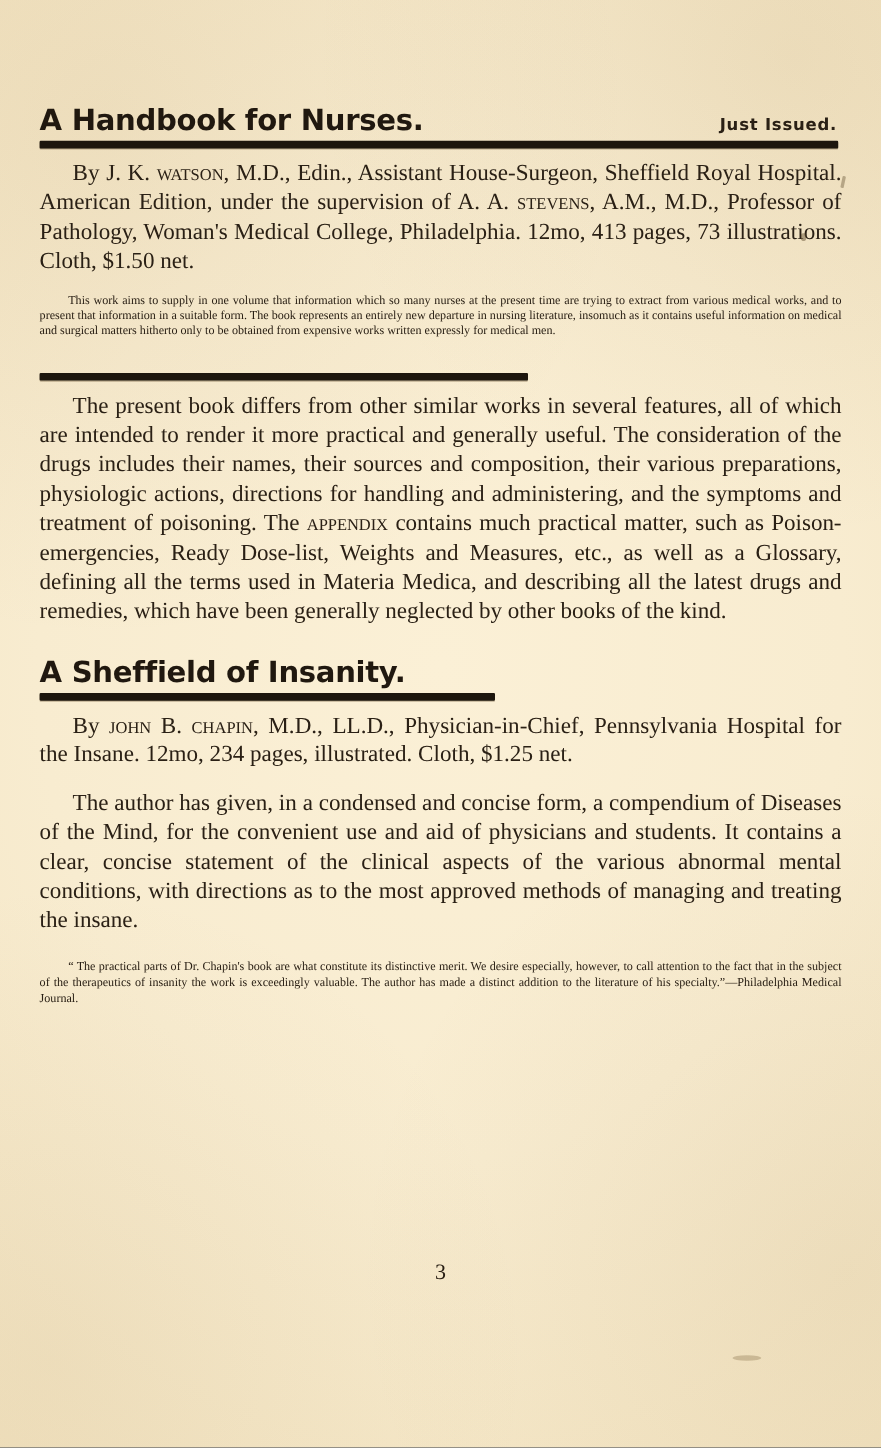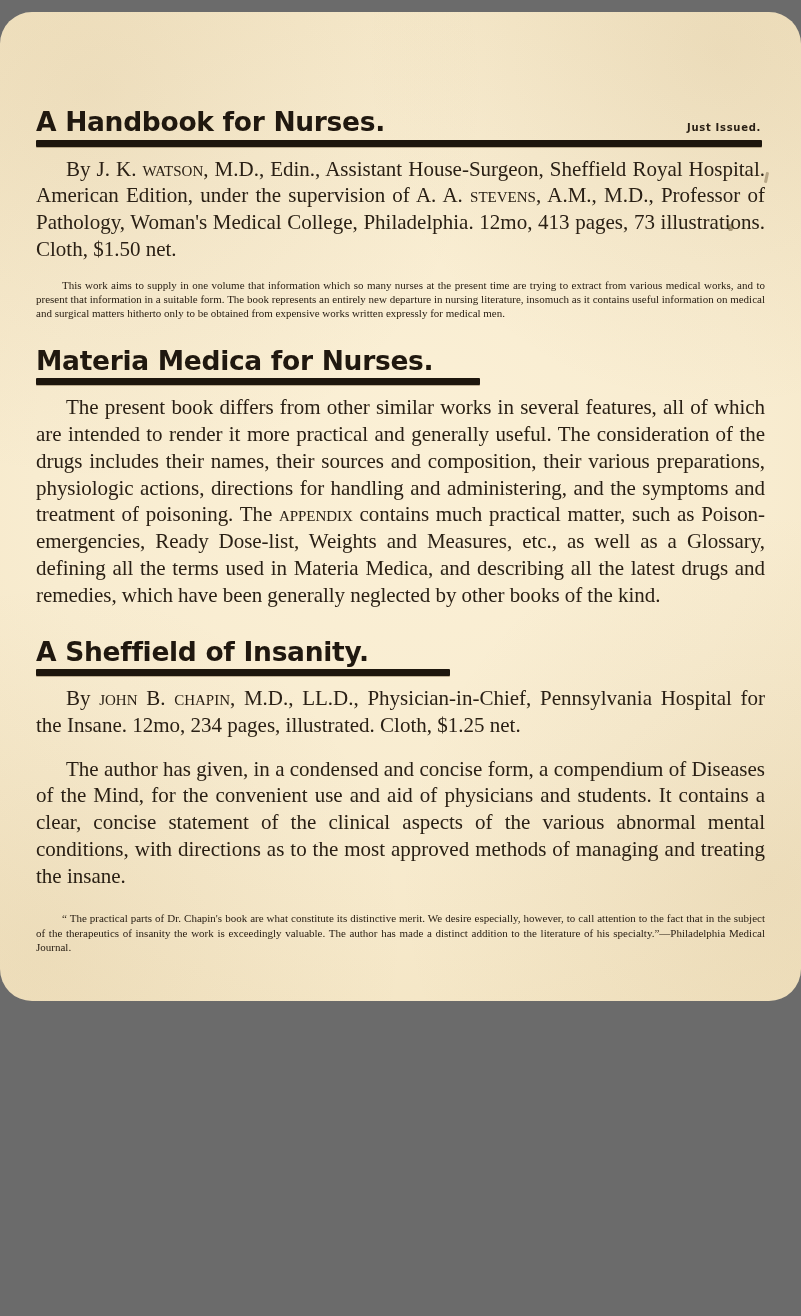--- a/index.html
+++ b/index.html
@@ -4,28 +4,27 @@
 <title>A Handbook for Nurses — Publisher Catalog Page</title>
 <style>
   html, body {
     margin: 0;
     padding: 0;
     background: #6b6b6b;
   }
   .page {
     position: relative;
     width: 801px;
-    height: 989px;
-    margin: 12px auto;
+    height: 1316px;
+    margin: 0 auto;
     overflow: hidden;
     background:
       radial-gradient(ellipse 120% 90% at 50% 46%, #fbf0d6 0%, #f8ecd0 38%, #f3e4c2 72%, #eeddb6 100%);
     font-family: "Liberation Serif", "DejaVu Serif", serif;
     color: #2a2015;
-    border-radius: 32px;
   }
   
   .page::before {
     content: "";
     position: absolute;
     inset: 0;
     pointer-events: none;
     background:
       radial-gradient(circle at 12% 8%, rgba(160,125,70,0.10) 0%, rgba(160,125,70,0) 34%),
       radial-gradient(circle at 90% 4%, rgba(150,115,60,0.10) 0%, rgba(150,115,60,0) 30%),
@@ -51,21 +50,21 @@
     white-space: nowrap;
   }
   .head-row {
     display: flex;
     align-items: baseline;
     justify-content: space-between;
   }
   .just-issued {
     font-family: "DejaVu Sans", "Liberation Sans", sans-serif;
     font-weight: bold;
-    font-size: 10px;
+    font-size: 15px;
     letter-spacing: 0.7px;
     color: #2a2015;
     padding-right: 4px;
     white-space: nowrap;
   }
   .rule {
     height: 7px;
     background: #1d160d;
     margin-top: 4px;
     margin-bottom: 9px;
@@ -142,21 +141,20 @@
 
       <p class="lead"><span>By </span><span>J. K. </span><span class="sc">Watson</span><span>, M.D., Edin., Assistant House-Surgeon, Sheffield Royal Hospital. American Edition, under the super­vision of A. A. </span><span class="sc">Stevens</span><span>, A.M., M.D., Professor of Pathology, Woman's Medical College, Philadelphia.  12mo, 413 pages, 73 illustrations.  Cloth, $1.50 net.</span></p>
 
       <div class="gap-a"></div>
       <p class="note">This work aims to supply in one volume that information which so many nurses at the present time are trying to extract from various medical works, and to present that information in a suitable form.  The book represents an entirely new departure in nursing literature, insomuch as it contains useful information on medical and surgical matters hitherto only to be obtained from expensive works written expressly for medical men.</p>
     </div>
 
     <div class="gap-c"></div>
 
     <div>
-      <div class="sect-head">Materia Medica for Nurses.</div>
       <div class="rule w-mid"></div>
 
 
       <p class="lead tight"><span>The present book differs from other similar works in several features, all of which are intended to render it more practical and generally useful.  The consideration of the drugs includes their names, their sources and composition, their various preparations, physiologic actions, directions for handling and administering, and the symptoms and treatment of poisoning.  The </span><span class="sc">Appendix</span><span> contains much practical matter, such as Poison-emergencies, Ready Dose-list, Weights and Measures, etc., as well as a Glossary, defining all the terms used in Materia Medica, and describing all the latest drugs and remedies, which have been generally neglected by other books of the kind.</span></p>
     </div>
 
     <div class="gap-e"></div>
 
     <div>
       <div class="sect-head">A Sheffield of Insanity.</div>

